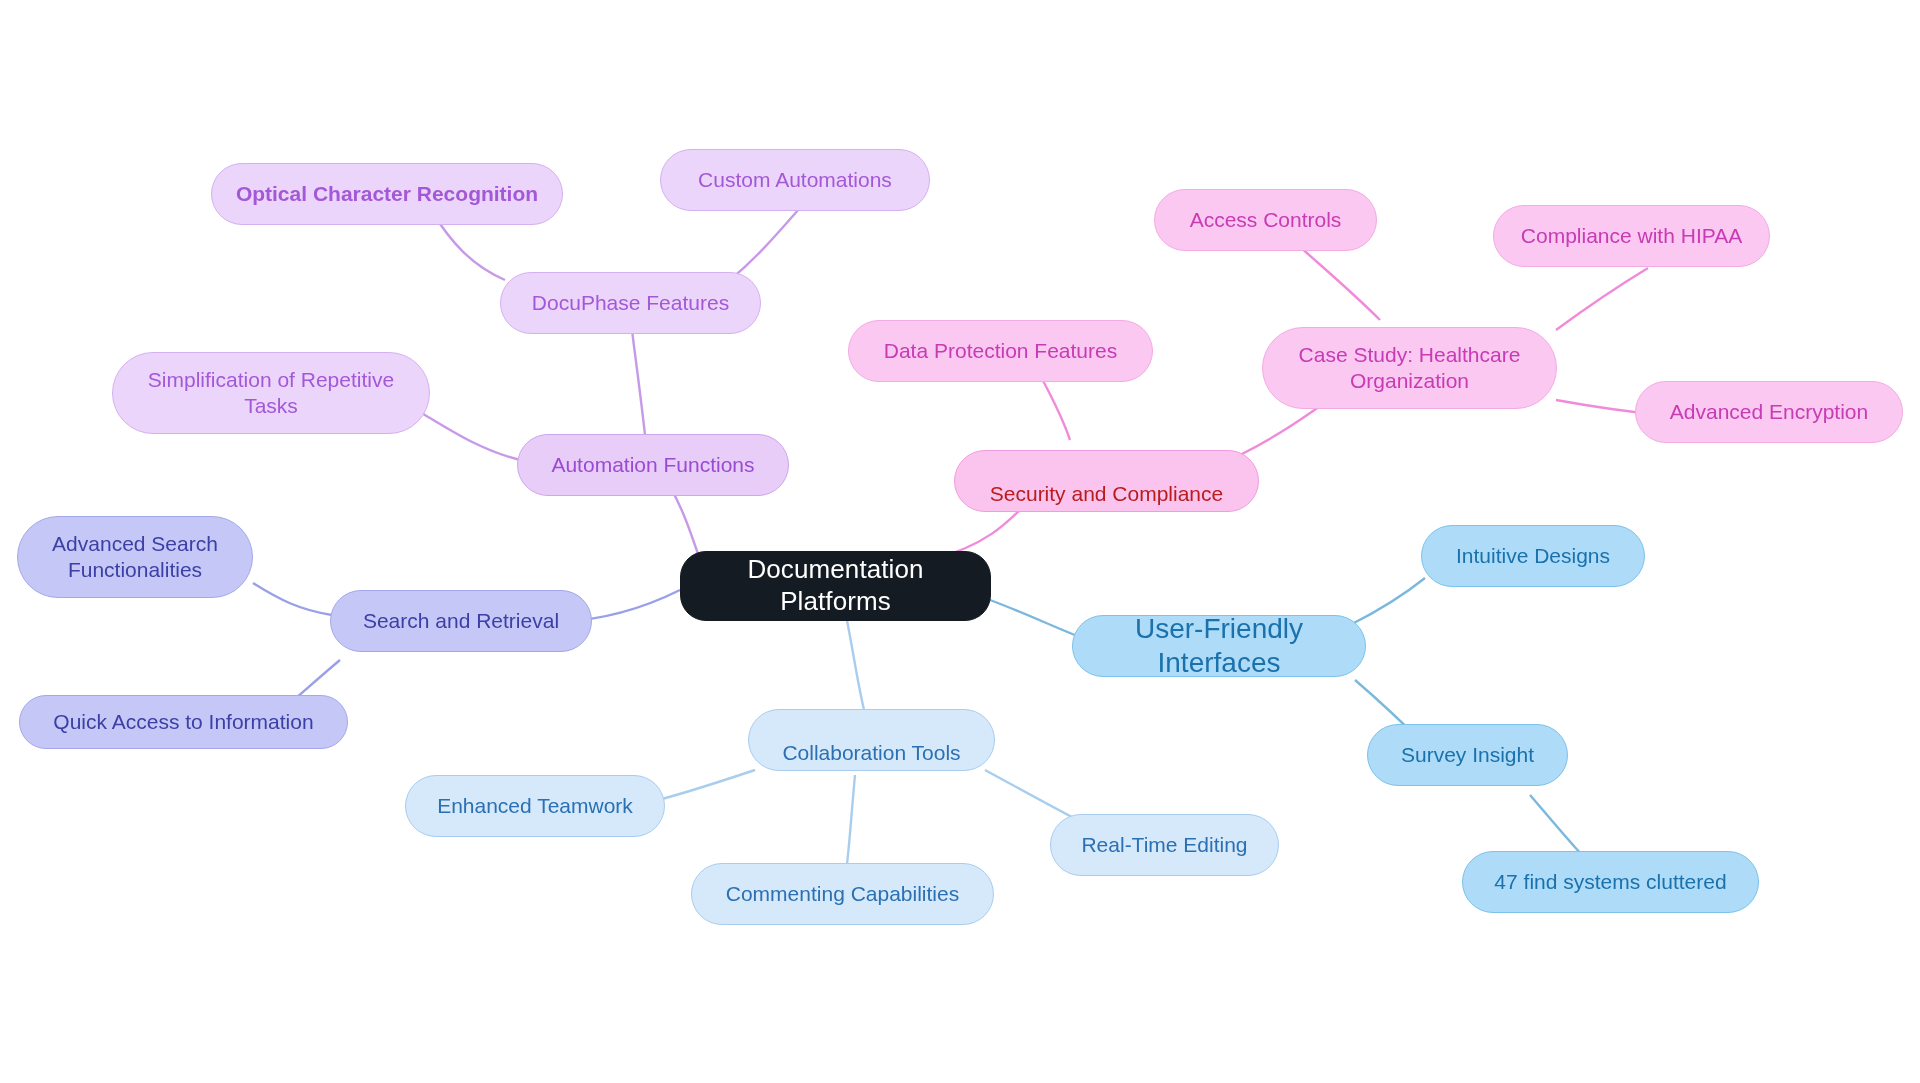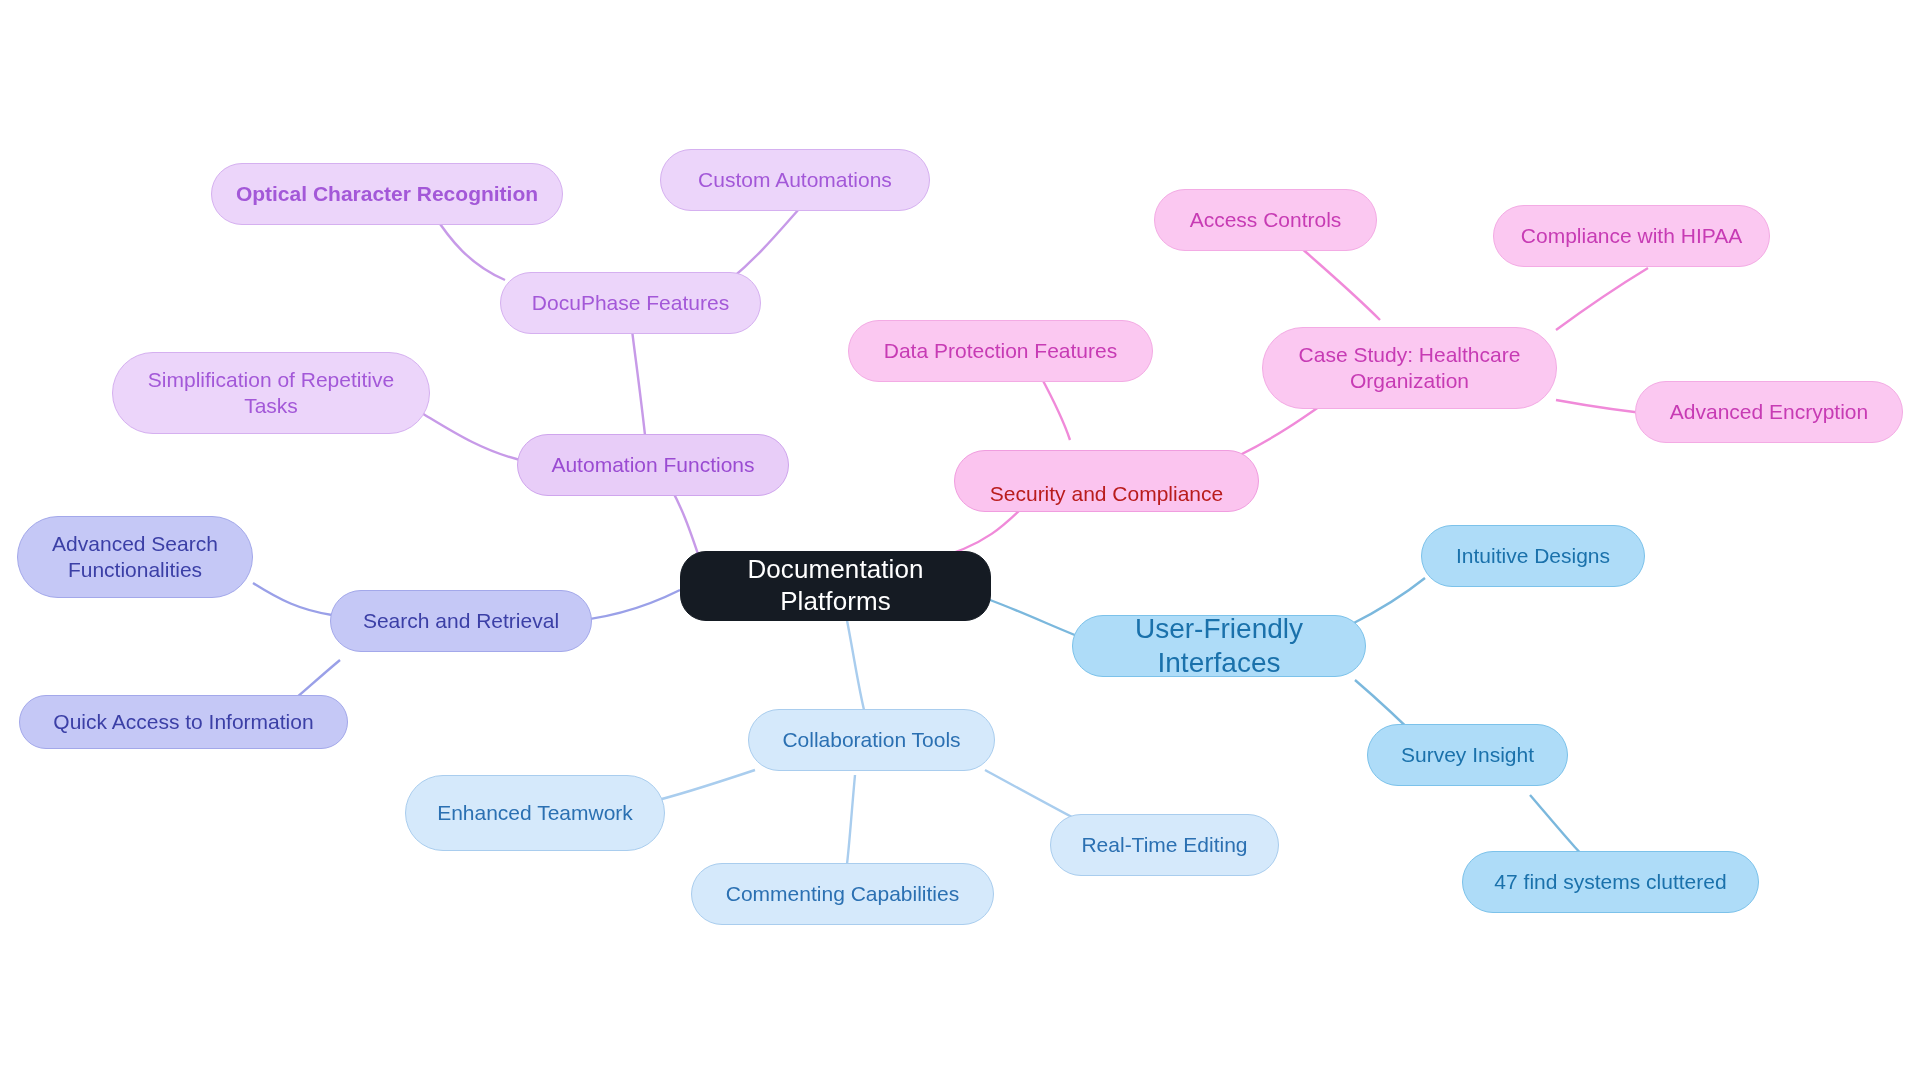--- a/index.html
+++ b/index.html
@@ -165,25 +165,25 @@
   </div>
 
   <div class="node n-blue" style="left:1367px; top:724px; width:201px; height:62px; font-size:21px;">
     <span>Survey Insight</span>
   </div>
 
   <div class="node n-blue" style="left:1462px; top:851px; width:297px; height:62px; font-size:21px;">
     <span>47 find systems cluttered</span>
   </div>
 
-  <div class="node n-bluelt" style="left:748px; top:709px; width:247px; height:62px; font-size:21px;">
+  <div class="node n-bluelt" style="left:748px; top:709px; width:247px; height:62px; font-size:21px;align-items:flex-end;">
     <span>Collaboration Tools</span>
   </div>
 
-  <div class="node n-bluelt" style="left:405px; top:775px; width:260px; height:76px; font-size:21px;">
+  <div class="node n-bluelt" style="left:405px; top:775px; width:260px; height:62px; font-size:21px;">
     <span>Enhanced Teamwork</span>
   </div>
 
   <div class="node n-bluelt" style="left:691px; top:863px; width:303px; height:62px; font-size:21px;">
     <span>Commenting Capabilities</span>
   </div>
 
   <div class="node n-bluelt" style="left:1050px; top:814px; width:229px; height:62px; font-size:21px;">
     <span>Real-Time Editing</span>
   </div>

